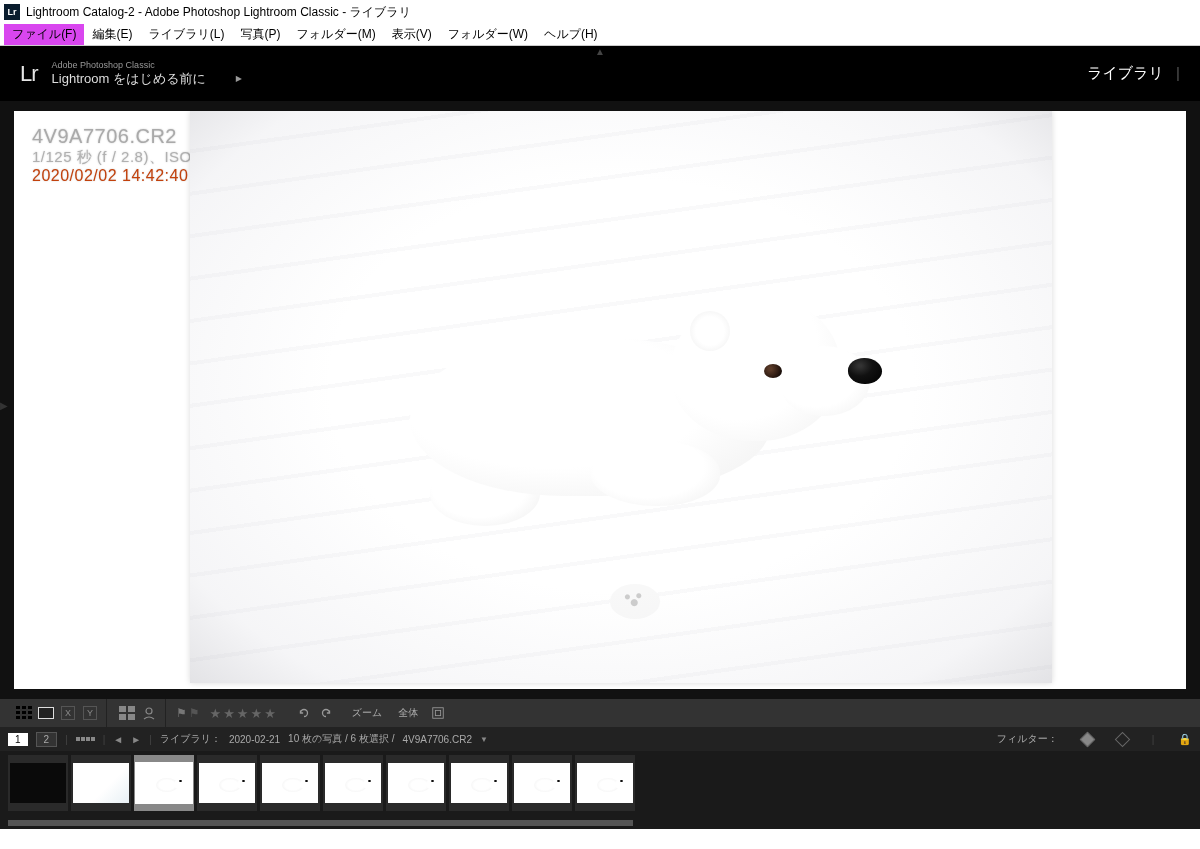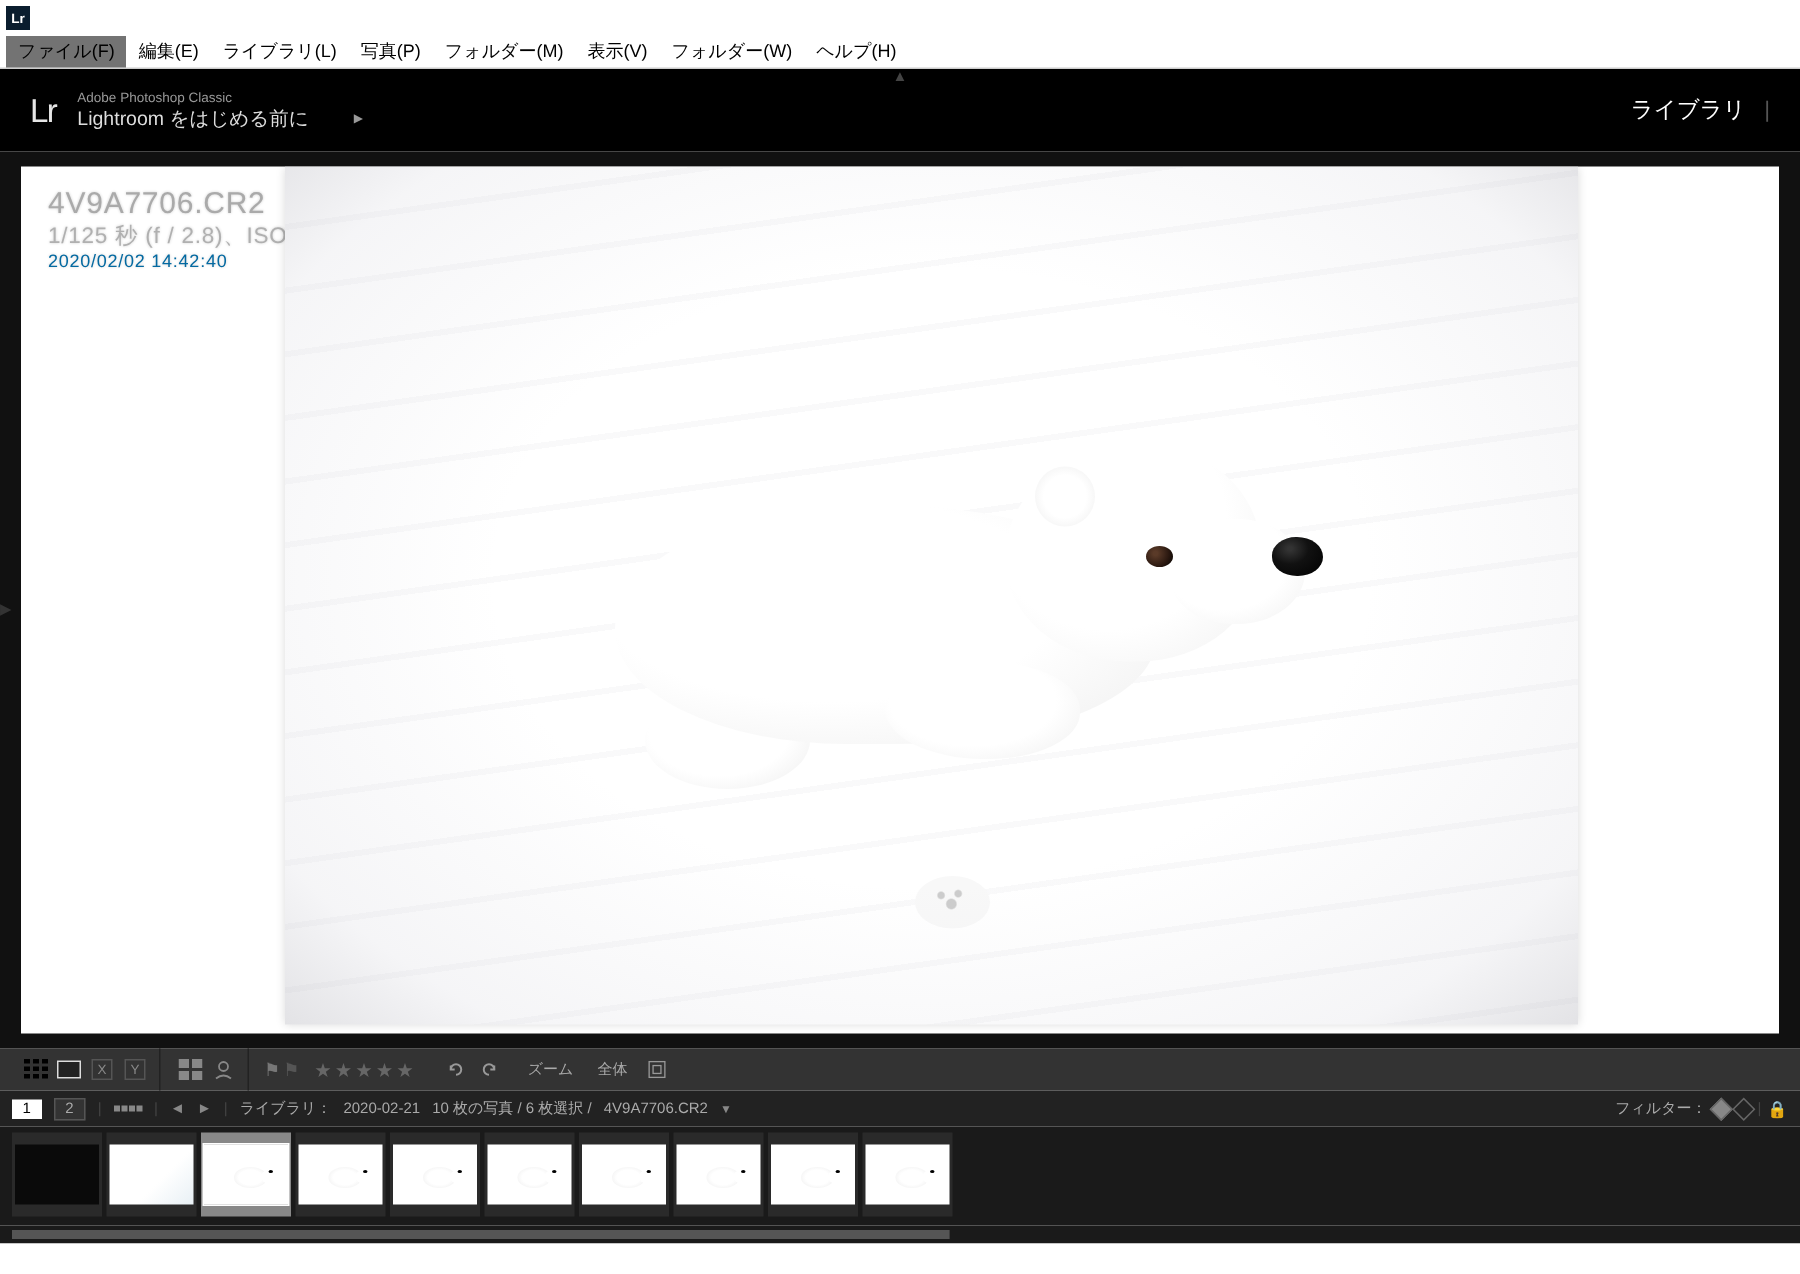--- a/index.html
+++ b/index.html
@@ -5,41 +5,41 @@
 * { margin: 0; padding: 0; box-sizing: border-box; font-family: "Meiryo", "Yu Gothic", sans-serif; }
 body { width: 1200px; height: 849px; background: #fff; overflow: hidden; }
 
 
 .titlebar { height: 24px; background: #fff; display: flex; align-items: center; padding: 0 4px; font-size: 12px; color: #000; }
 .lr-icon { width: 16px; height: 16px; background: #0a1d2e; color: #fff; font-size: 9px; font-weight: bold; display: inline-flex; align-items: center; justify-content: center; margin-right: 6px; }
 
 
 .menubar { height: 22px; background: #fff; display: flex; align-items: center; padding: 0 4px; font-size: 12px; color: #000; border-bottom: 1px solid #ccc; }
 .menubar .mitem { padding: 2px 8px; cursor: pointer; }
-.menubar .mitem.active { background: #737373; }
+.menubar .mitem.active { background: #d946ef; }
 
 
 .appheader { height: 55px; background: #000; display: flex; align-items: center; padding: 0 20px; position: relative; }
 .appheader .lr-logo { color: #e6e6e6; font-size: 22px; font-weight: 300; margin-right: 14px; letter-spacing: -1px; }
 .appheader .hdr-sub { display: flex; flex-direction: column; }
 .appheader .hdr-top { color: #999; font-size: 9px; }
 .appheader .hdr-bottom { color: #ddd; font-size: 13px; display: flex; align-items: center; gap: 30px; }
 .appheader .hdr-bottom .play { color: #999; font-size: 8px; }
 .appheader .module { position: absolute; right: 20px; color: #fff; font-size: 15px; }
 .appheader .module .sep { color: #555; margin-left: 8px; }
 .appheader .top-arrow { position: absolute; top: 0; left: 50%; transform: translateX(-50%); color: #444; font-size: 10px; }
 
 
 .preview-area { height: 598px; background: #111; padding: 10px 14px; position: relative; }
 .left-arrow { position: absolute; left: 0; top: 50%; color: #333; font-size: 10px; }
 .preview-canvas { width: 100%; height: 100%; background: #fff; position: relative; overflow: hidden; }
 .overlay-info { position: absolute; top: 14px; left: 18px; color: #bbb; font-family: "Arial", sans-serif; font-size: 17px; letter-spacing: 0.5px; text-shadow: 0 0 2px rgba(0,0,0,0.2); }
 .overlay-info .filename { font-size: 20px; color: #aaa; }
 .overlay-info .exif { font-size: 15px; color: #b0b0b0; }
-.overlay-info .datetime { font-size: 12px; color: #0369a1; }
+.overlay-info .datetime { font-size: 16px; color: #c2410c; }
 
 
 .photo-frame { position: absolute; left: 176px; top: 0; width: 862px; height: 572px; background: #fff; box-shadow: 0 0 6px rgba(0,0,0,0.15); }
 .vignette { position: absolute; inset: 0; background: radial-gradient(ellipse 75% 80% at 50% 48%, transparent 45%, rgba(200,200,210,0.18) 78%, rgba(150,150,160,0.35) 100%); }
 .bear { position: absolute; left: 220px; top: 155px; width: 440px; height: 250px; }
 .bear-body { position: absolute; left: 0; top: 70px; width: 360px; height: 160px; background: radial-gradient(ellipse at 40% 40%, #fff 50%, #f5f5f5 80%, #eee 100%); border-radius: 50% 55% 50% 45% / 55% 50% 45% 50%; filter: blur(0.5px); }
 .bear-head { position: absolute; right: 10px; top: 30px; width: 170px; height: 145px; background: radial-gradient(ellipse at 40% 35%, #fff 55%, #f7f7f7 80%, #eee 100%); border-radius: 55% 50% 50% 50%; }
 .bear-snout { position: absolute; right: -30px; top: 50px; width: 90px; height: 70px; background: radial-gradient(ellipse at 40% 40%, #fff 55%, #f5f5f5 85%); border-radius: 50% 55% 55% 50%; }
 .bear-ear { position: absolute; right: 110px; top: 15px; width: 40px; height: 40px; background: radial-gradient(circle, #fff 50%, #f0f0f0 90%); border-radius: 50%; }
 .bear-arm { position: absolute; left: 180px; top: 175px; width: 130px; height: 65px; background: radial-gradient(ellipse at 45% 40%, #fff 55%, #f2f2f2 90%); border-radius: 50% 50% 48% 52%; }
@@ -63,21 +63,21 @@
 .flag-icon { color: #777; font-size: 12px; }
 
 
 .fs-header { height: 24px; background: #222; display: flex; align-items: center; padding: 0 8px; font-size: 10px; color: #aaa; gap: 8px; }
 .monitor-tab { background: #fff; color: #000; padding: 1px 7px; font-size: 10px; }
 .monitor-tab.inactive { background: #333; color: #aaa; border: 1px solid #555; }
 .fs-header .sep { color: #444; }
 .fs-grid-icon { display: inline-flex; gap: 1px; }
 .fs-grid-icon span { width: 4px; height: 4px; background: #888; }
 .nav-arrow { color: #888; font-size: 10px; cursor: pointer; }
-.fs-right { margin-left: auto; display: flex; align-items: center; gap: 4px; }
+.fs-right { margin-left: auto; display: flex; align-items: center; gap: 24px; }
 .filter-diamond { width: 11px; height: 11px; transform: rotate(45deg); border: 1px solid #666; }
 .lock-icon { color: #888; font-size: 11px; }
 
 
 .filmstrip { height: 66px; background: #1a1a1a; padding: 4px 8px; display: flex; gap: 3px; overflow: hidden; }
 .thumb { width: 60px; height: 56px; background: #2a2a2a; position: relative; cursor: pointer; }
 .thumb .idx { position: absolute; top: -12px; left: 2px; font-size: 8px; color: #999; }
 .thumb .img { position: absolute; top: 8px; left: 2px; right: 2px; bottom: 8px; background: #fff; }
 .thumb.dark .img { background: #0a0a0a; }
 .thumb.selected { background: #888; }
@@ -91,20 +91,21 @@
 .scrollbar-track { width: 625px; height: 6px; background: #333; position: relative; }
 .scrollbar-thumb { position: absolute; left: 0; width: 625px; height: 6px; background: #555; }
 
 .bottom-gap { height: 20px; background: #fff; }
 </style>
 </head>
 <body>
 
 <div class="titlebar">
   <span class="lr-icon">Lr</span>
+  <span>Lightroom Catalog-2 - Adobe Photoshop Lightroom Classic - ライブラリ</span>
 </div>
 
 <div class="menubar">
   <span class="mitem active">ファイル(F)</span>
   <span class="mitem">編集(E)</span>
   <span class="mitem">ライブラリ(L)</span>
   <span class="mitem">写真(P)</span>
   <span class="mitem">フォルダー(M)</span>
   <span class="mitem">表示(V)</span>
   <span class="mitem">フォルダー(W)</span>

